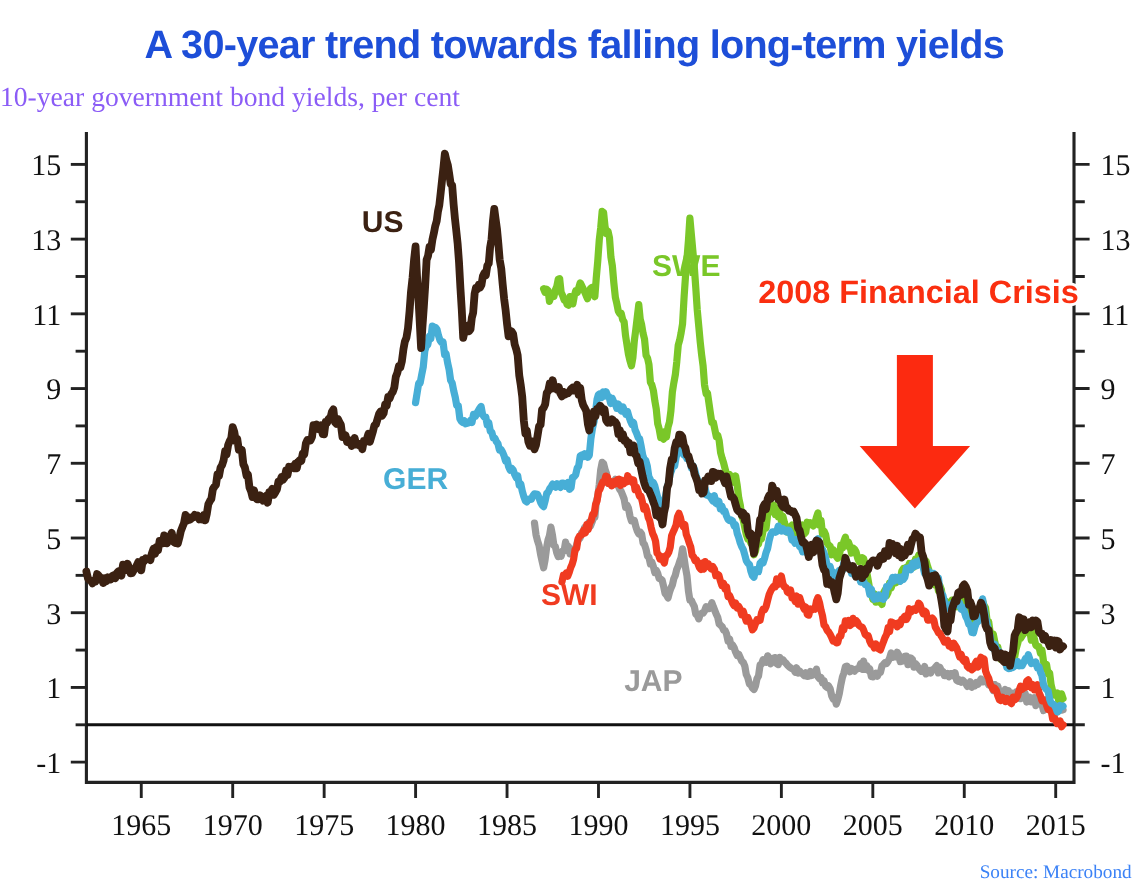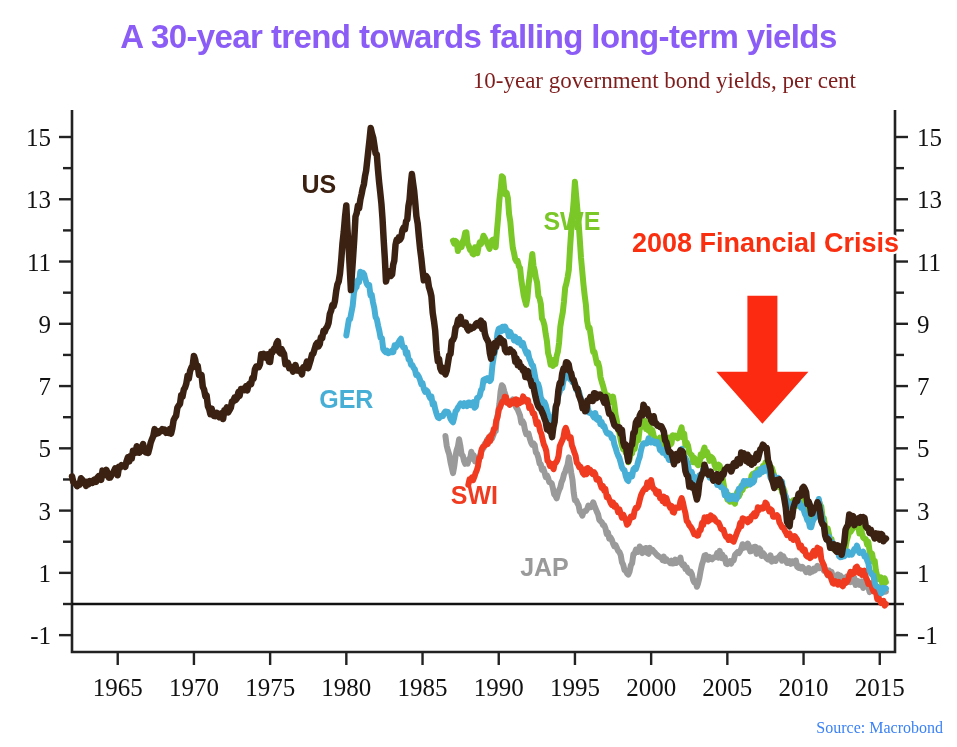--- a/index.html
+++ b/index.html
@@ -13,29 +13,29 @@
   }
   #figure { position:absolute; inset:0; }
 
   .title {
     position:absolute; left:0; top:18px; width:957px;
     text-align:center;
     font-family:"Liberation Sans", sans-serif;
     font-weight:bold;
     font-size:33px;
     letter-spacing:-0.6px;
-    color:#8b5cf6;
+    color:#1d4ed8;
     white-space:nowrap;
   }
   .subtitle {
     position:absolute; left:0; top:68px; width:856px;
-    text-align:right;
+    text-align:left;
     font-family:"Liberation Serif", serif;
     font-size:23px;
-    color:#7f1d1d;
+    color:#8b5cf6;
     white-space:nowrap;
   }
   .source {
     position:absolute; right:14px; bottom:10px;
     font-family:"Liberation Serif", serif;
     font-size:16px;
     color:#3b82f6;
     white-space:nowrap;
   }
 

